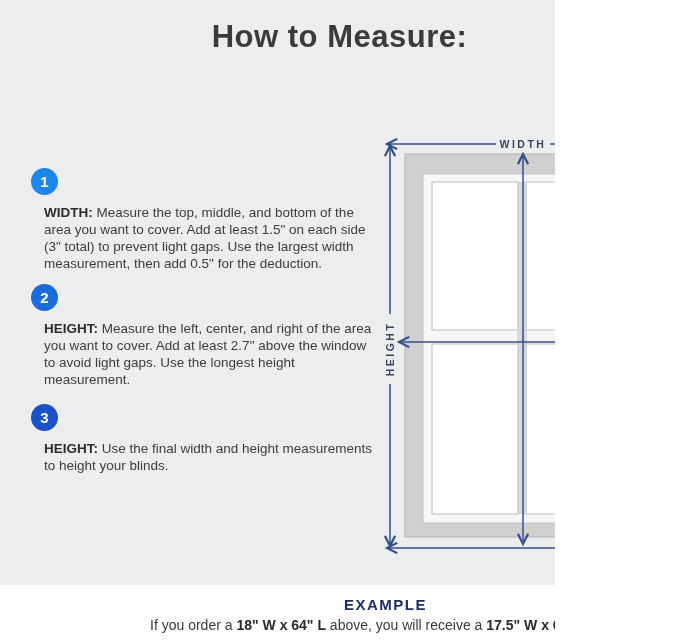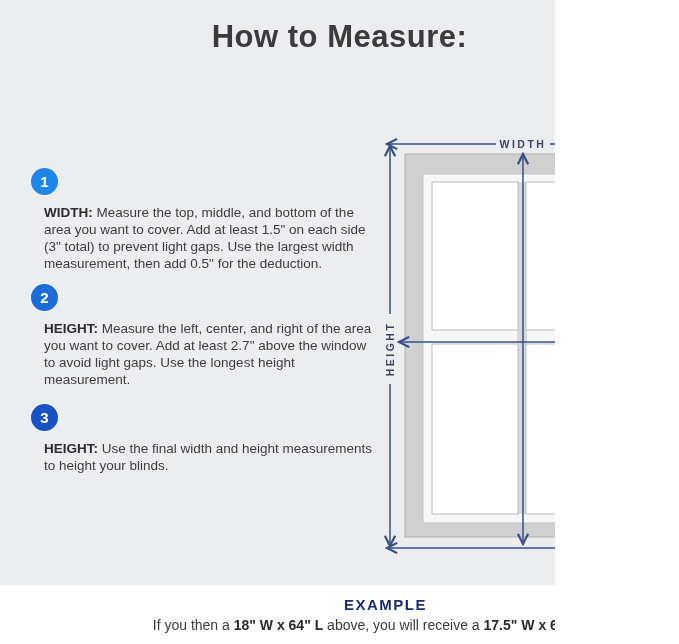--- a/index.html
+++ b/index.html
@@ -114,15 +114,15 @@
         <line x1="19" y1="214" x2="270" y2="214" marker-start="url(#ah)" marker-end="url(#ah)"></line>
       </g>
 
       <text class="dim-label" x="143" y="20" text-anchor="middle">WIDTH</text>
       <text class="dim-label" transform="translate(14,221) rotate(-90)" text-anchor="middle">HEIGHT</text>
     </svg>
   </div>
 
   <div class="footer">
     <div class="example-heading">EXAMPLE</div>
-    <div class="example-sentence"><span>If you then a </span><span class="b">18" W x 64" L</span><span> above, you will receive a </span><span class="b">17.5" W x 64" L</span><span> side.</span></div>
+    <div class="example-sentence"><span>If you order a </span><span class="b">18" W x 64" L</span><span> above, you will receive a </span><span class="b">17.5" W x 64" L</span><span> side.</span></div>
   </div>
 </div>
 
 </body></html>

